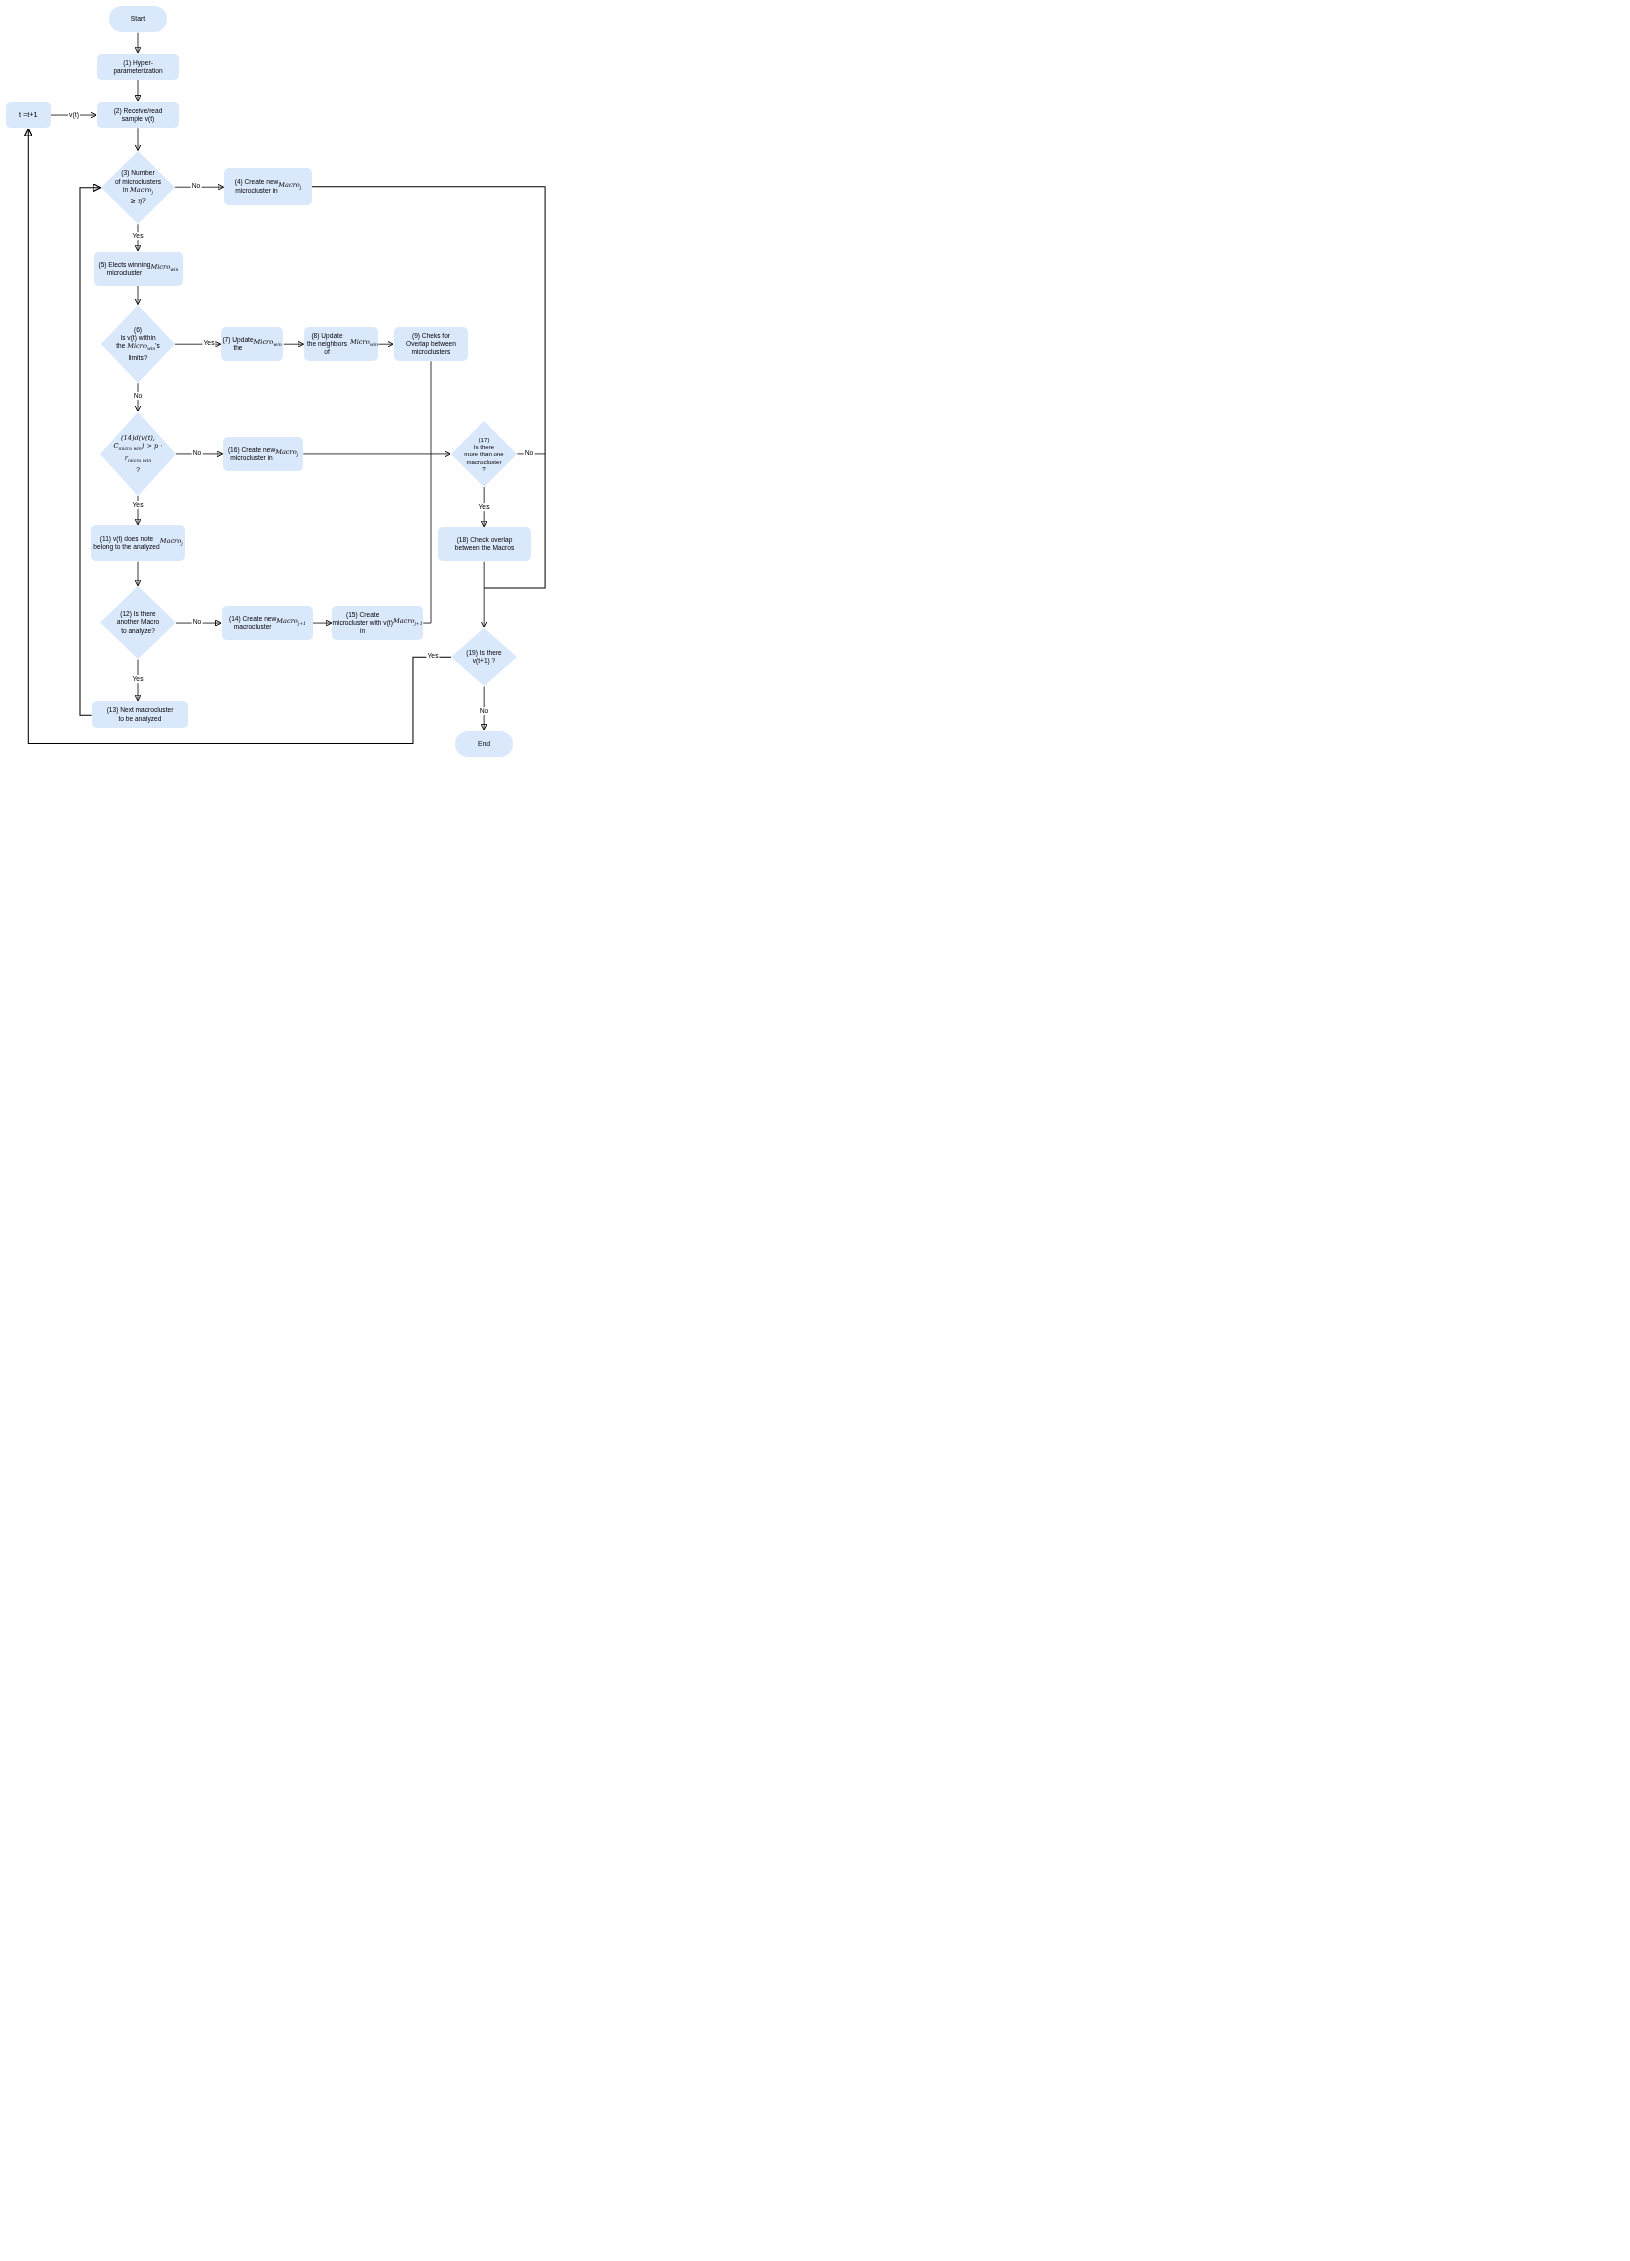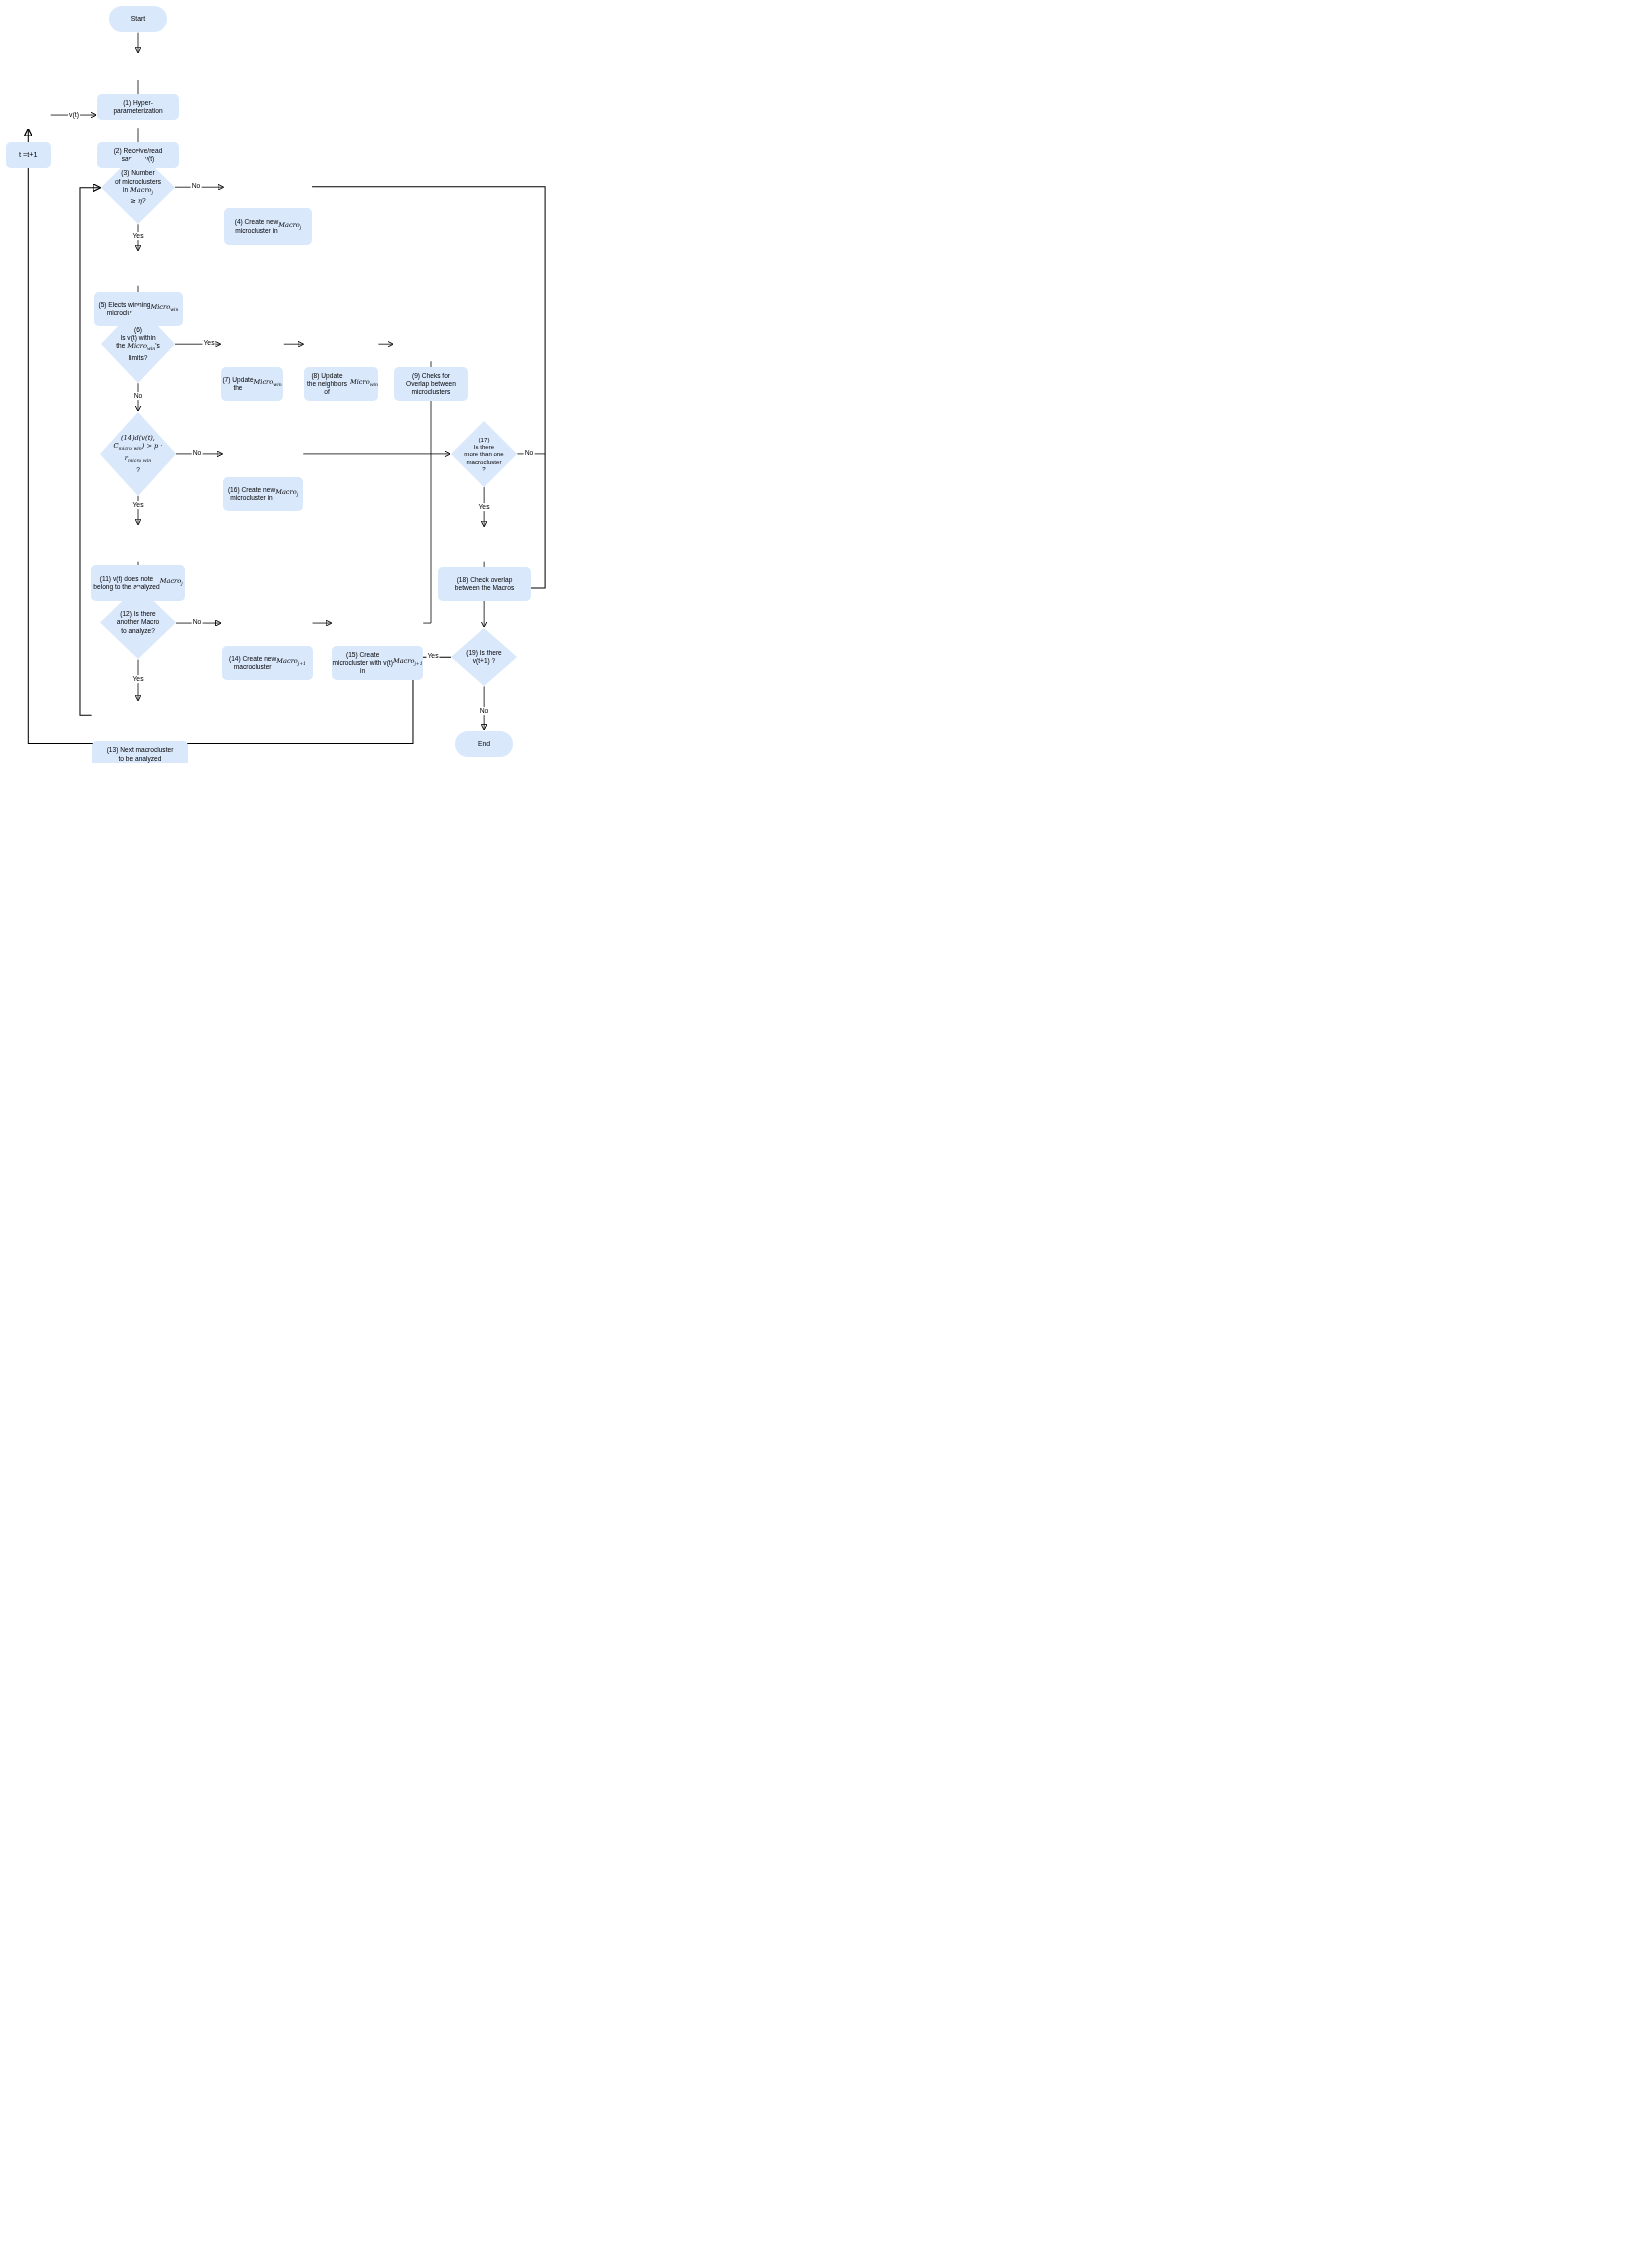--- a/index.html
+++ b/index.html
@@ -13,21 +13,21 @@
   #edges{position:absolute;left:0;top:0;width:100%;height:100%;}
   #edges path{fill:none;stroke:#000;stroke-width:1.6px;}
   #edges path.thick{stroke-width:2.1px;}
   .node{
     position:absolute;
     display:flex;align-items:center;justify-content:center;
     text-align:center;
     background:#dae8fc;
     font-size:6.6px;line-height:8.3px;
   }
-  .rect{border-radius:4.9px;margin-top:40px;}
+  .rect{border-radius:4.9px;}
   .pill{border-radius:13.6px;font-size:6.8px;}
   .diamond{
     background:none;
   }
   .diamond .shape{
     position:absolute;left:0;top:0;width:100%;height:100%;
     background:#dae8fc;
     clip-path:polygon(50% 0,100% 50%,50% 100%,0 50%);
   }
   .diamond .txt{position:relative;}

